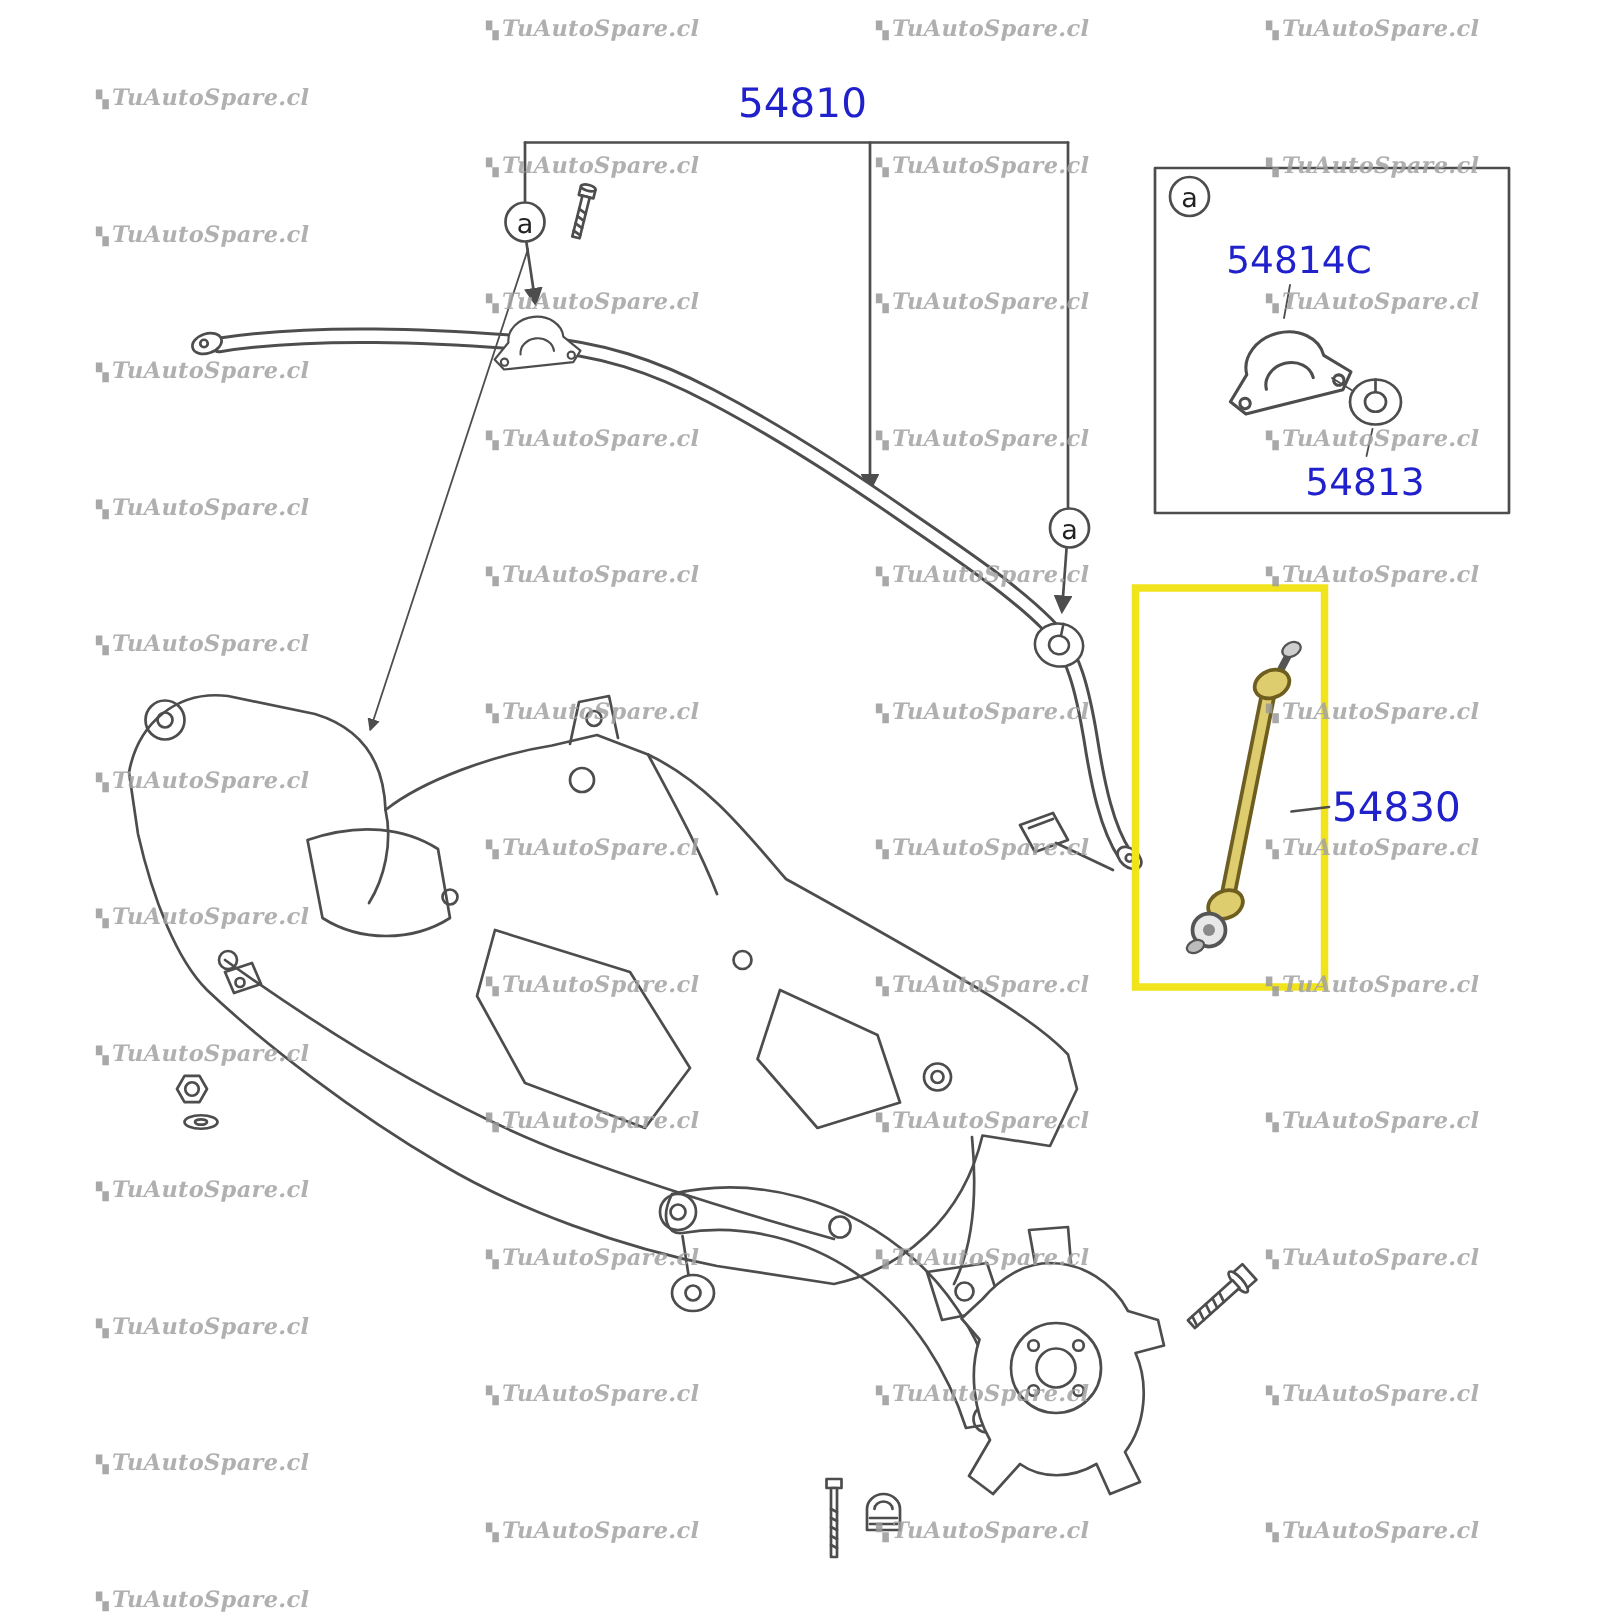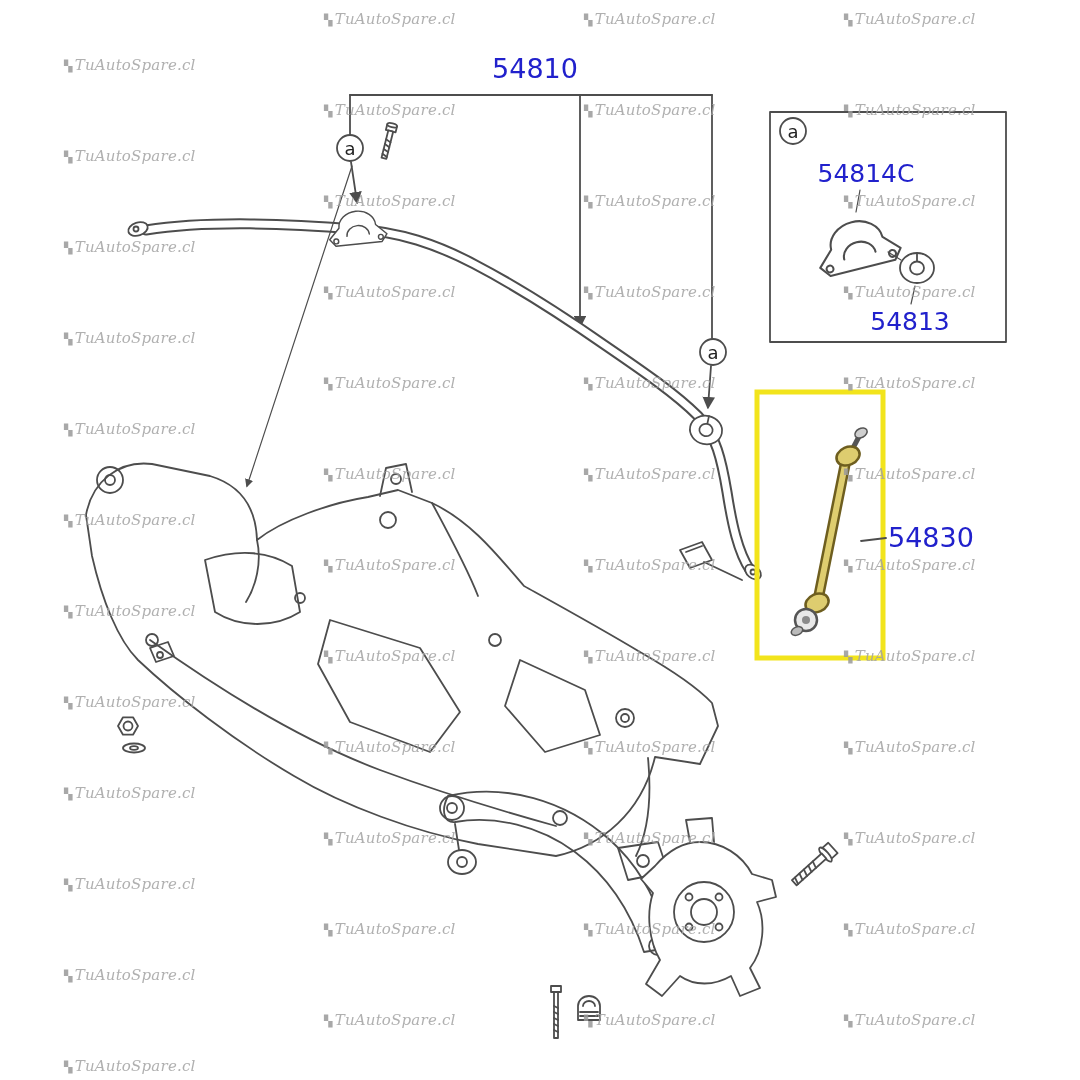--- a/index.html
+++ b/index.html
@@ -1,20 +1,20 @@
 <!DOCTYPE html>
 <html><head>
 <meta charset="utf-8">
 <style>
   html,body{margin:0;padding:0;background:#fff;}
   .stage{position:relative;width:1080px;height:1080px;background:#fff;overflow:hidden;
          font-family:"DejaVu Sans",sans-serif;}
   .stage svg{position:absolute;left:0;top:0;z-index:1;}
   .wm-layer{position:absolute;left:0;top:0;width:1080px;height:1080px;z-index:2;pointer-events:none;}
-  .wm{position:absolute;font-family:"DejaVu Serif",serif;font-style:italic;font-weight:normal;
+  .wm{position:absolute;font-family:"DejaVu Serif",serif;font-style:italic;font-weight:bold;
       font-size:15px;color:#a3a3a3;opacity:.85;white-space:nowrap;letter-spacing:.2px;}
   .wm .ic{font-style:normal;font-size:11px;margin-right:2px;color:#9a9a9a;}
   .ln{stroke:#4d4d4d;stroke-width:1.8;fill:none;stroke-linecap:round;stroke-linejoin:round;}
   .thin{stroke-width:1.2;}
   .wfill{fill:#fff;stroke:#4d4d4d;stroke-width:1.8;stroke-linejoin:round;}
   .tubeO{stroke:#4d4d4d;stroke-width:11;fill:none;stroke-linecap:round;}
   .tubeI{stroke:#fff;stroke-width:7;fill:none;stroke-linecap:round;}
   .plabel{font-family:"DejaVu Sans",sans-serif;font-size:27px;fill:#2121cc;}
   .plabel2{font-family:"DejaVu Sans",sans-serif;font-size:25px;fill:#2121cc;}
   .callout{font-family:"DejaVu Sans",sans-serif;font-size:18px;fill:#222;}

